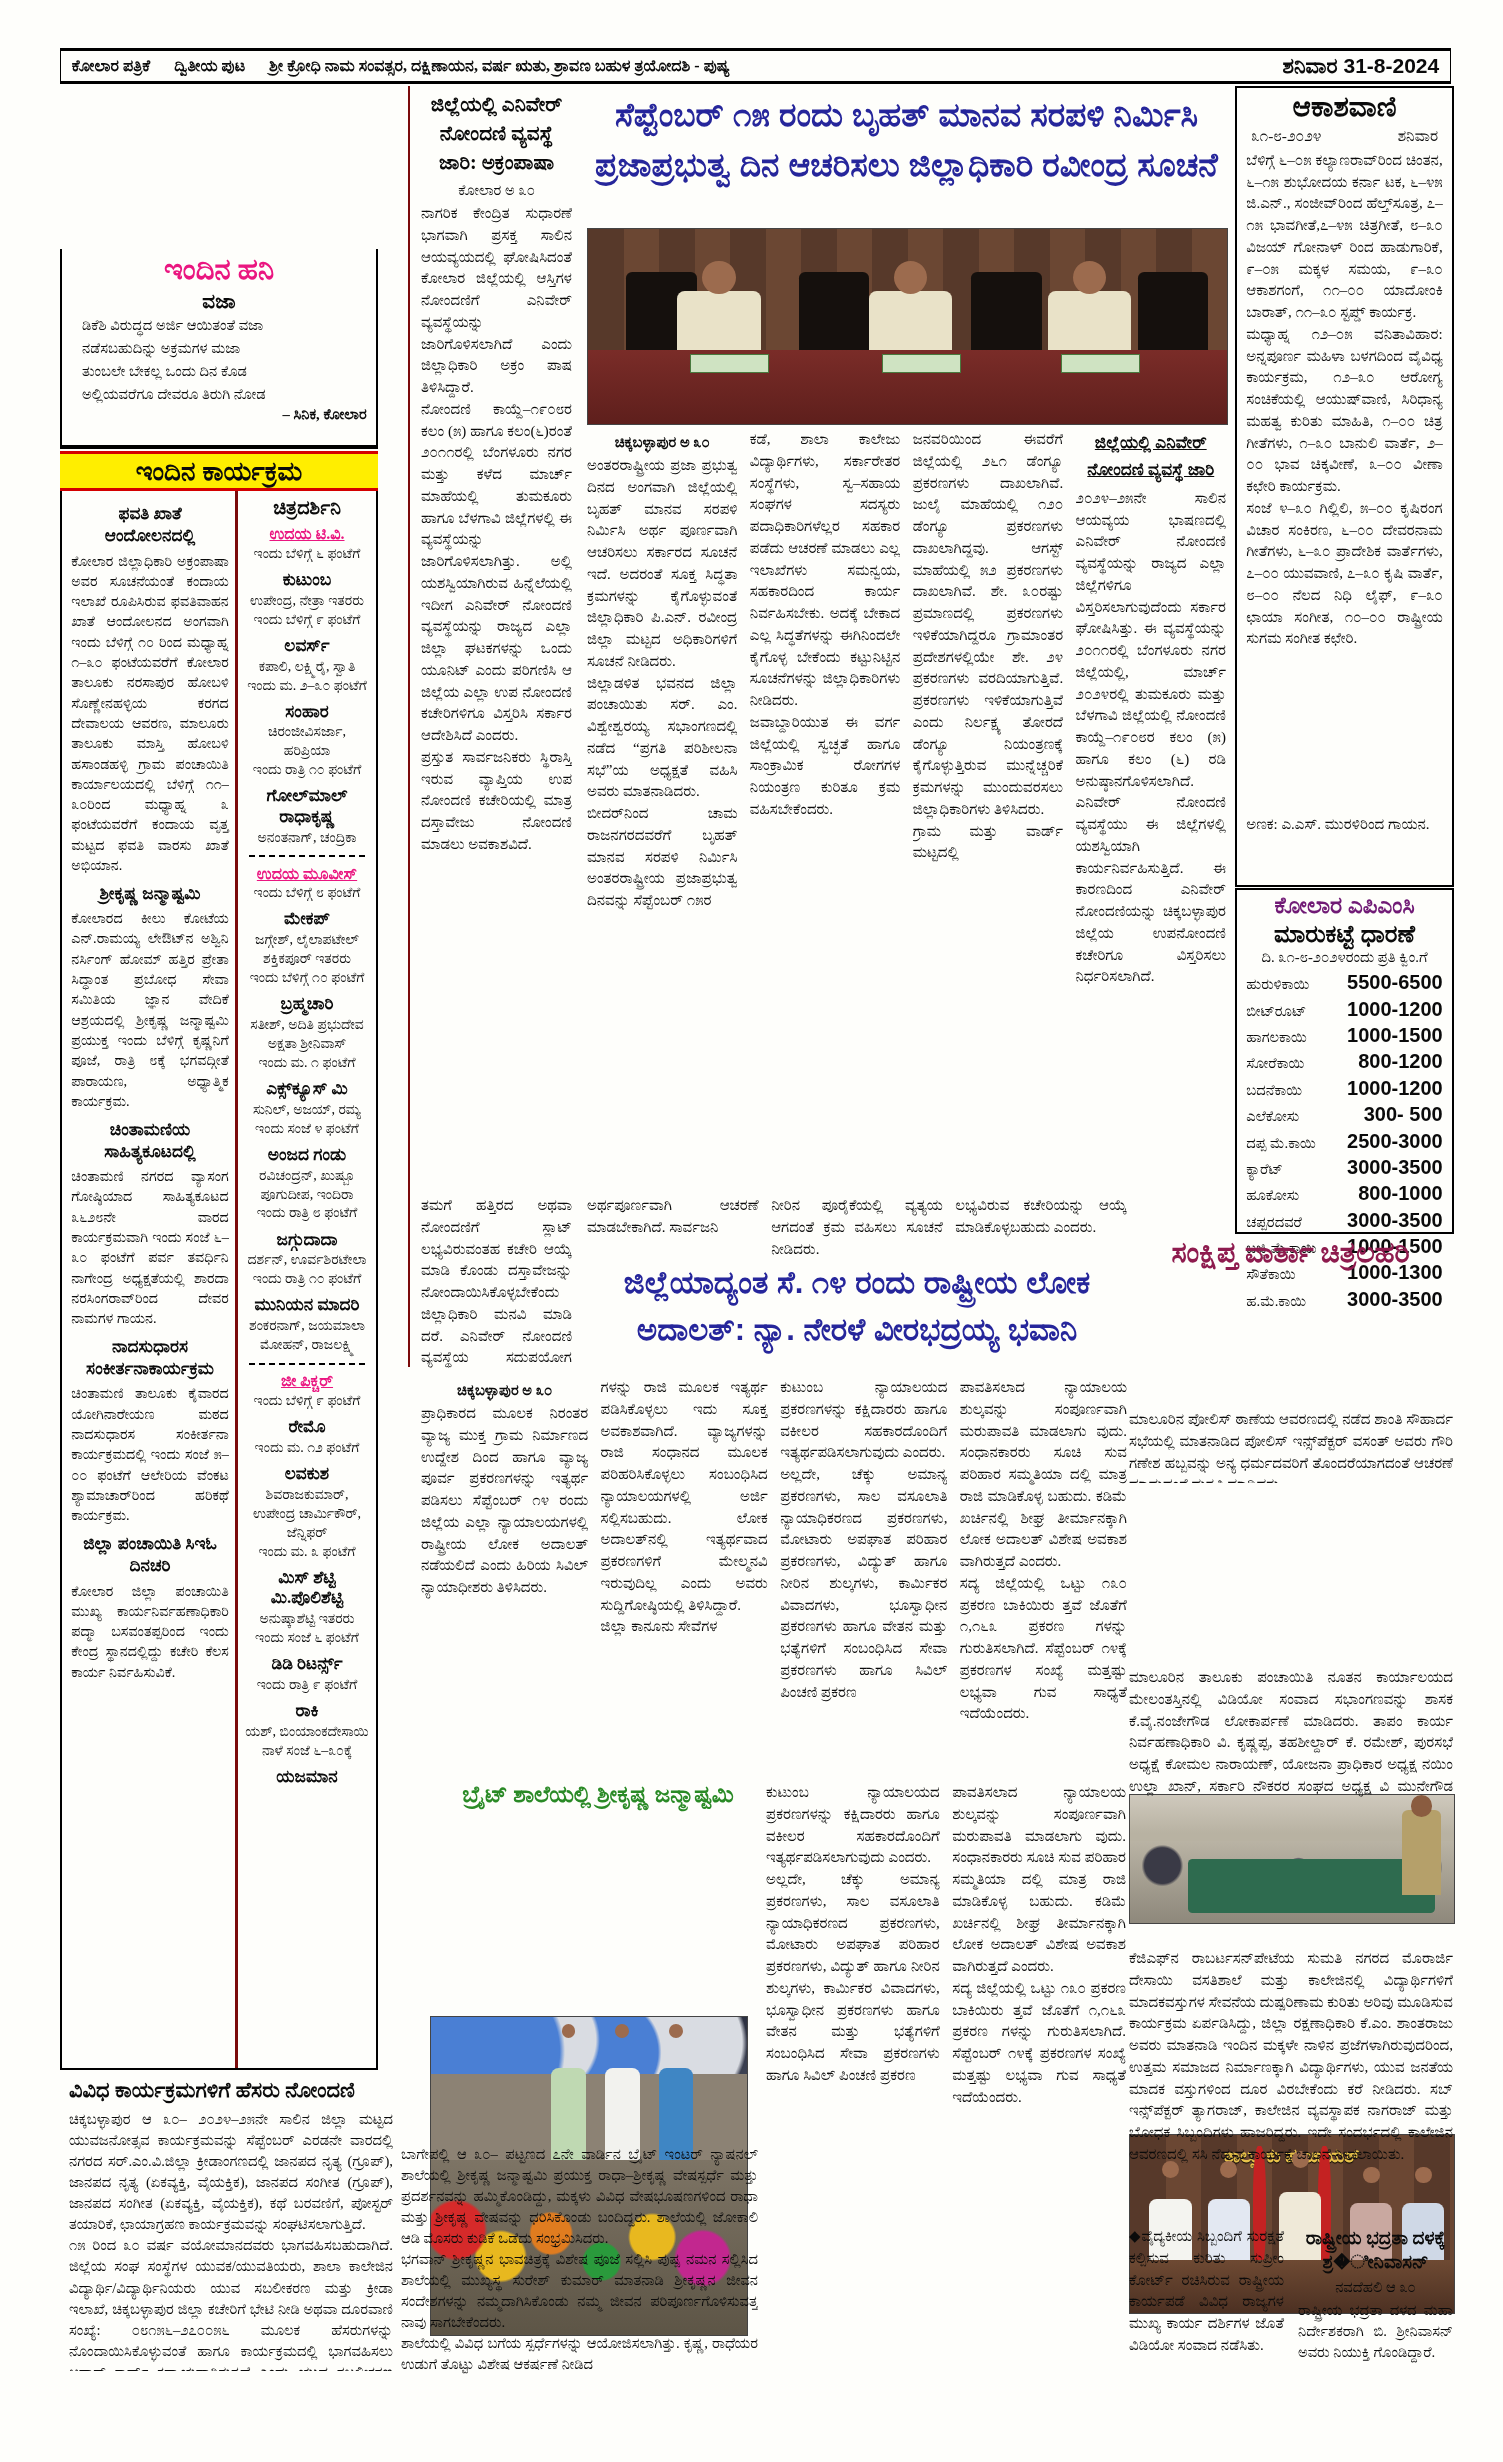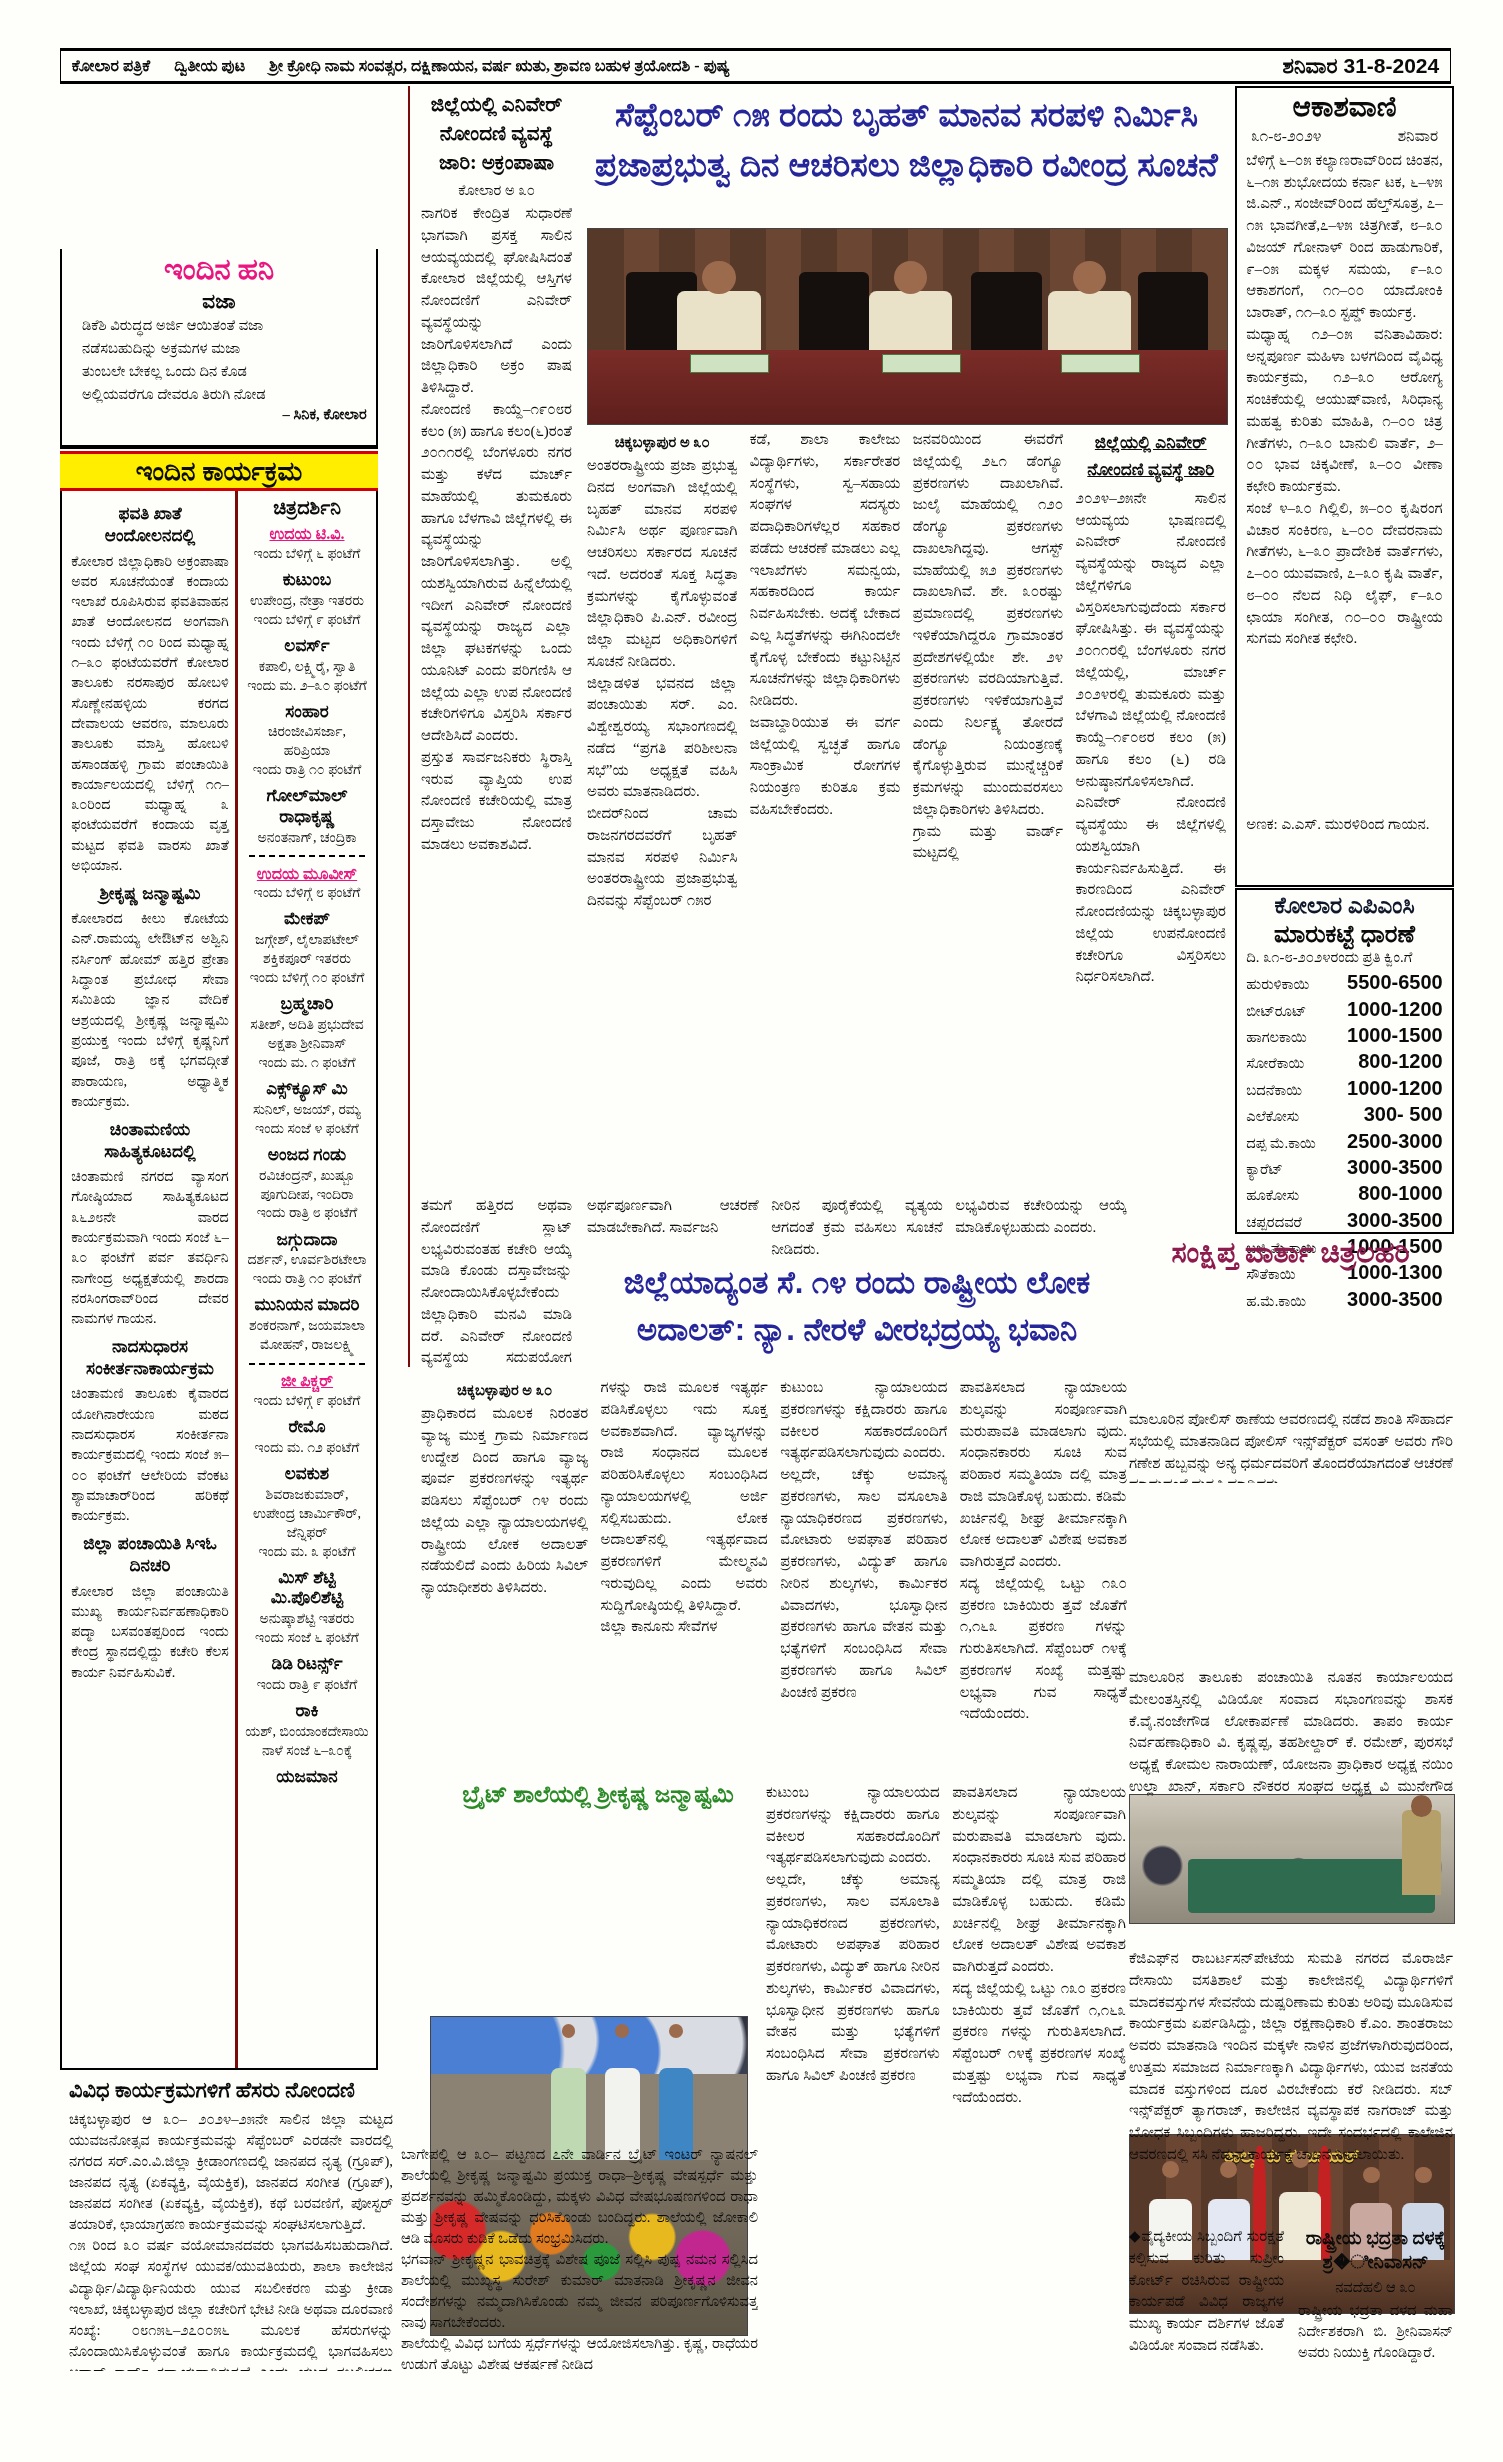--- a/index.html
+++ b/index.html
@@ -57,23 +57,23 @@
   .headline2{color:#26269b;font-size:31px;font-weight:bold;text-align:center;line-height:1.5;
              font-family:"Liberation Sans","DejaVu Sans",sans-serif;}
   .cols4{display:flex;gap:12.4px;}
   .cols4>div{flex:1;overflow:hidden;}
   .ul-head{font-size:17px;font-weight:bold;text-decoration:underline;text-align:center;line-height:1.6;margin-bottom:4.6px;}
   .green-head{color:#2a8a26;font-size:23px;font-weight:bold;text-align:center;}
 
   
   .ak-title{font-size:28px;font-weight:bold;text-align:center;margin-bottom:3.1px;}
   .ak-date{display:flex;justify-content:space-between;font-size:15.4px;padding:0 4.6px;margin-bottom:4.6px;}
-  .apmc-t1{color:#0f172a;font-size:23px;font-weight:bold;text-align:center;}
+  .apmc-t1{color:#701a75;font-size:23px;font-weight:bold;text-align:center;}
   .apmc-t2{font-size:24px;font-weight:bold;text-align:center;margin:1.5px 0;}
-  .apmc-date{font-size:14.7px;text-align:left;margin-bottom:3.1px;}
+  .apmc-date{font-size:14.7px;text-align:center;margin-bottom:3.1px;}
   .apmc-row{display:flex;justify-content:space-between;align-items:baseline;line-height:1.32;}
   .apmc-name{font-size:14.7px;}
   .apmc-val{font-size:20px;font-weight:bold;font-family:"Liberation Sans",sans-serif;}
   .brief-head{color:#8e1b4e;font-size:28.6px;font-weight:bold;text-align:center;}
   .nsg-head{font-size:18.5px;font-weight:bold;text-align:center;line-height:1.3;}
 
   
   .photo{border:0.8px solid #444;position:relative;overflow:hidden;background:#8a7560;}
   .wood{background:repeating-linear-gradient(90deg,#57392a 0 36px,#6b4733 36px 71px);}
   .photo .tableband{position:absolute;left:0;right:0;bottom:0;height:38%;background:linear-gradient(#7a2c28,#5e1f1c);}

